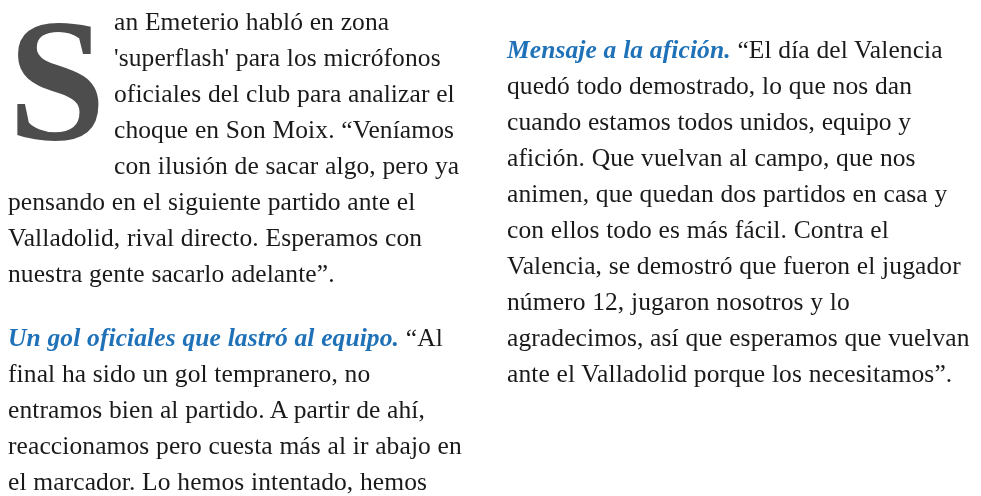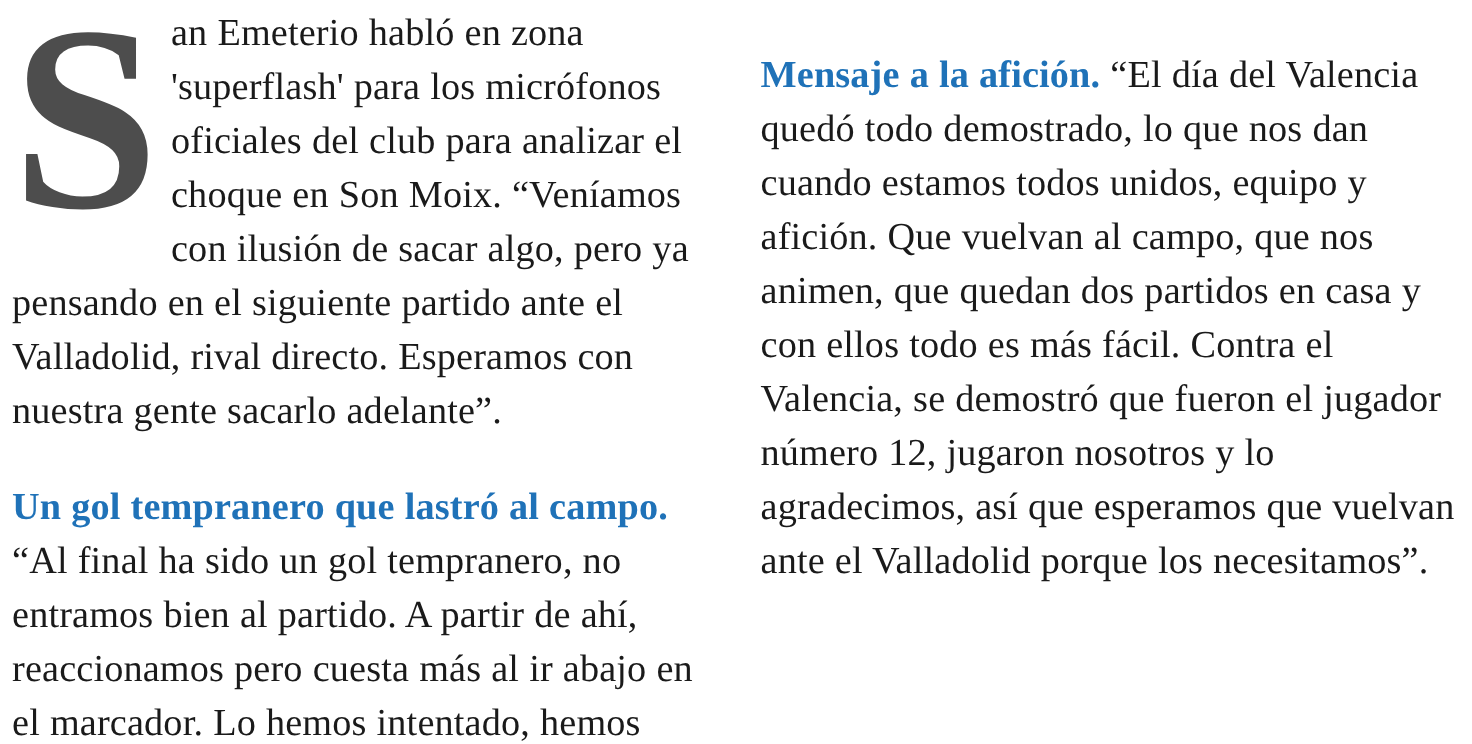--- a/index.html
+++ b/index.html
@@ -52,36 +52,37 @@
     font-size: 176px;
     line-height: 0.80;
     font-weight: 700;
     color: #4d4d4d;
     margin: 6px 8px 0 0;
     padding: 0;
   }
   .subhead {
     color: #1f72b8;
     font-weight: 700;
+    font-style: italic;
   }
   .body-text {
     display: inline;
   }
 </style>
 </head>
 <body>
 
 <div id="article">
   <div class="columns">
 
     <div class="column">
 
       <p class="dropcap-para"><span class="dropcap">S</span><span class="body-text">an Emeterio habló en zona 'superflash' para los micrófonos oficiales del club para analizar el choque en Son Moix. “Veníamos con ilusión de sacar algo, pero ya pensando en el siguiente partido ante el Valladolid, rival directo. Esperamos con nuestra gente sacarlo adelante”.</span></p>
 
-      <p class="gap"><span class="subhead">Un gol tempranero que lastró al campo. </span><span class="body-text">“Al final ha sido un gol tempranero, no entramos bien al partido. A partir de ahí, reaccionamos pero cuesta más al ir abajo en el marcador. Lo hemos intentado, hemos luchado, hemos</span></p>
+      <p class="gap"><span class="subhead">Un gol oficiales que lastró al equipo. </span><span class="body-text">“Al final ha sido un gol tempranero, no entramos bien al partido. A partir de ahí, reaccionamos pero cuesta más al ir abajo en el marcador. Lo hemos intentado, hemos luchado, hemos</span></p>
 
     </div>
 
     <div class="column">
 
 
       <p class="gap"><span class="subhead">Mensaje a la afición. </span><span class="body-text">“El día del Valencia quedó todo demostrado, lo que nos dan cuando estamos todos unidos, equipo y afición. Que vuelvan al campo, que nos animen, que quedan dos partidos en casa y con ellos todo es más fácil. Contra el Valencia, se demostró que fueron el jugador número 12, jugaron nosotros y lo agradecimos, así que esperamos que vuelvan ante el Valladolid porque los necesitamos”.</span></p>
 
     </div>
 

